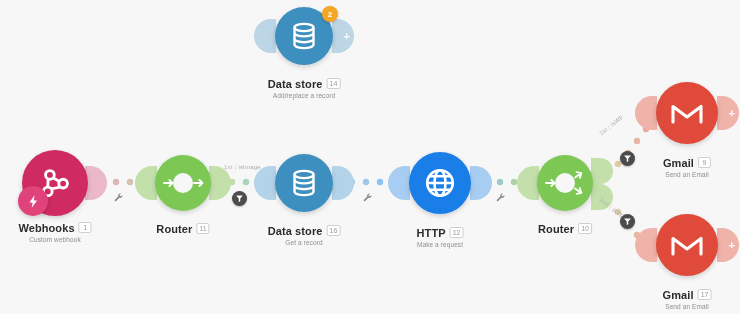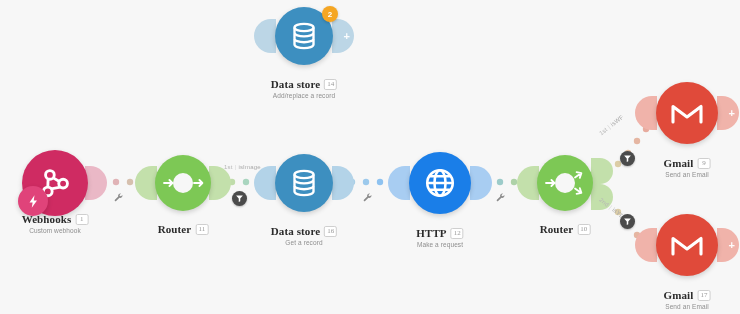--- a/index.html
+++ b/index.html
@@ -34,21 +34,21 @@
     color:#fff;font-size:11px;line-height:1;font-weight:700;
     opacity:.95;
   }
 
   
   .label{
     position:absolute;left:50%;transform:translateX(-50%);
     text-align:center;white-space:nowrap;z-index:6;
   }
   .label .title-row{
-    display:flex;align-items:flex-end;justify-content:center;gap:4px;font-family:Liberation Serif, serif;
+    display:flex;align-items:flex-start;justify-content:center;gap:4px;
   }
   .label .title{
     font-size:11px;font-weight:bold;color:#2b2b2b;letter-spacing:.1px;
   }
   .label .badge{
     font-size:7px;color:#9a9a9a;border:1px solid #cfcfcf;background:#fff;
     border-radius:2px;padding:0 2px;line-height:9px;min-width:7px;
     display:inline-block;text-align:center;
   }
   .label .subtitle{
@@ -190,21 +190,21 @@
         <path d="M10.6 8.4 14.9 11" stroke="#fff" stroke-width="1.9" fill="none"></path>
         <path d="M15.6 14.8 9.4 15.9" stroke="#fff" stroke-width="1.9" fill="none"></path>
         <path d="M7.4 9.5 7.2 14.7" stroke="#fff" stroke-width="1.9" fill="none"></path>
       </svg>
     </div>
     <div class="circle" style="width:30px;height:30px;background:#e0437a;left:calc(50% - 22px);top:calc(50% + 18px);z-index:5;">
       <svg width="15" height="15" viewBox="0 0 24 24">
         <path d="M13.6 2 5.6 13.4h5l-1.4 8.6 8.4-11.8h-5.2z" fill="#fff"></path>
       </svg>
     </div>
-    <div class="label" style="top:30px;">
+    <div class="label" style="top:39px;">
       <div class="title-row">
         <span class="title">Webhooks</span>
         <span class="badge">1</span>
       </div>
       <div class="subtitle">Custom webhook</div>
     </div>
   </div>
 
   <div class="node" style="left:183px;top:183px;">
     <div class="ear left" style="left:-48px;background:#c3e0ab;"></div>

